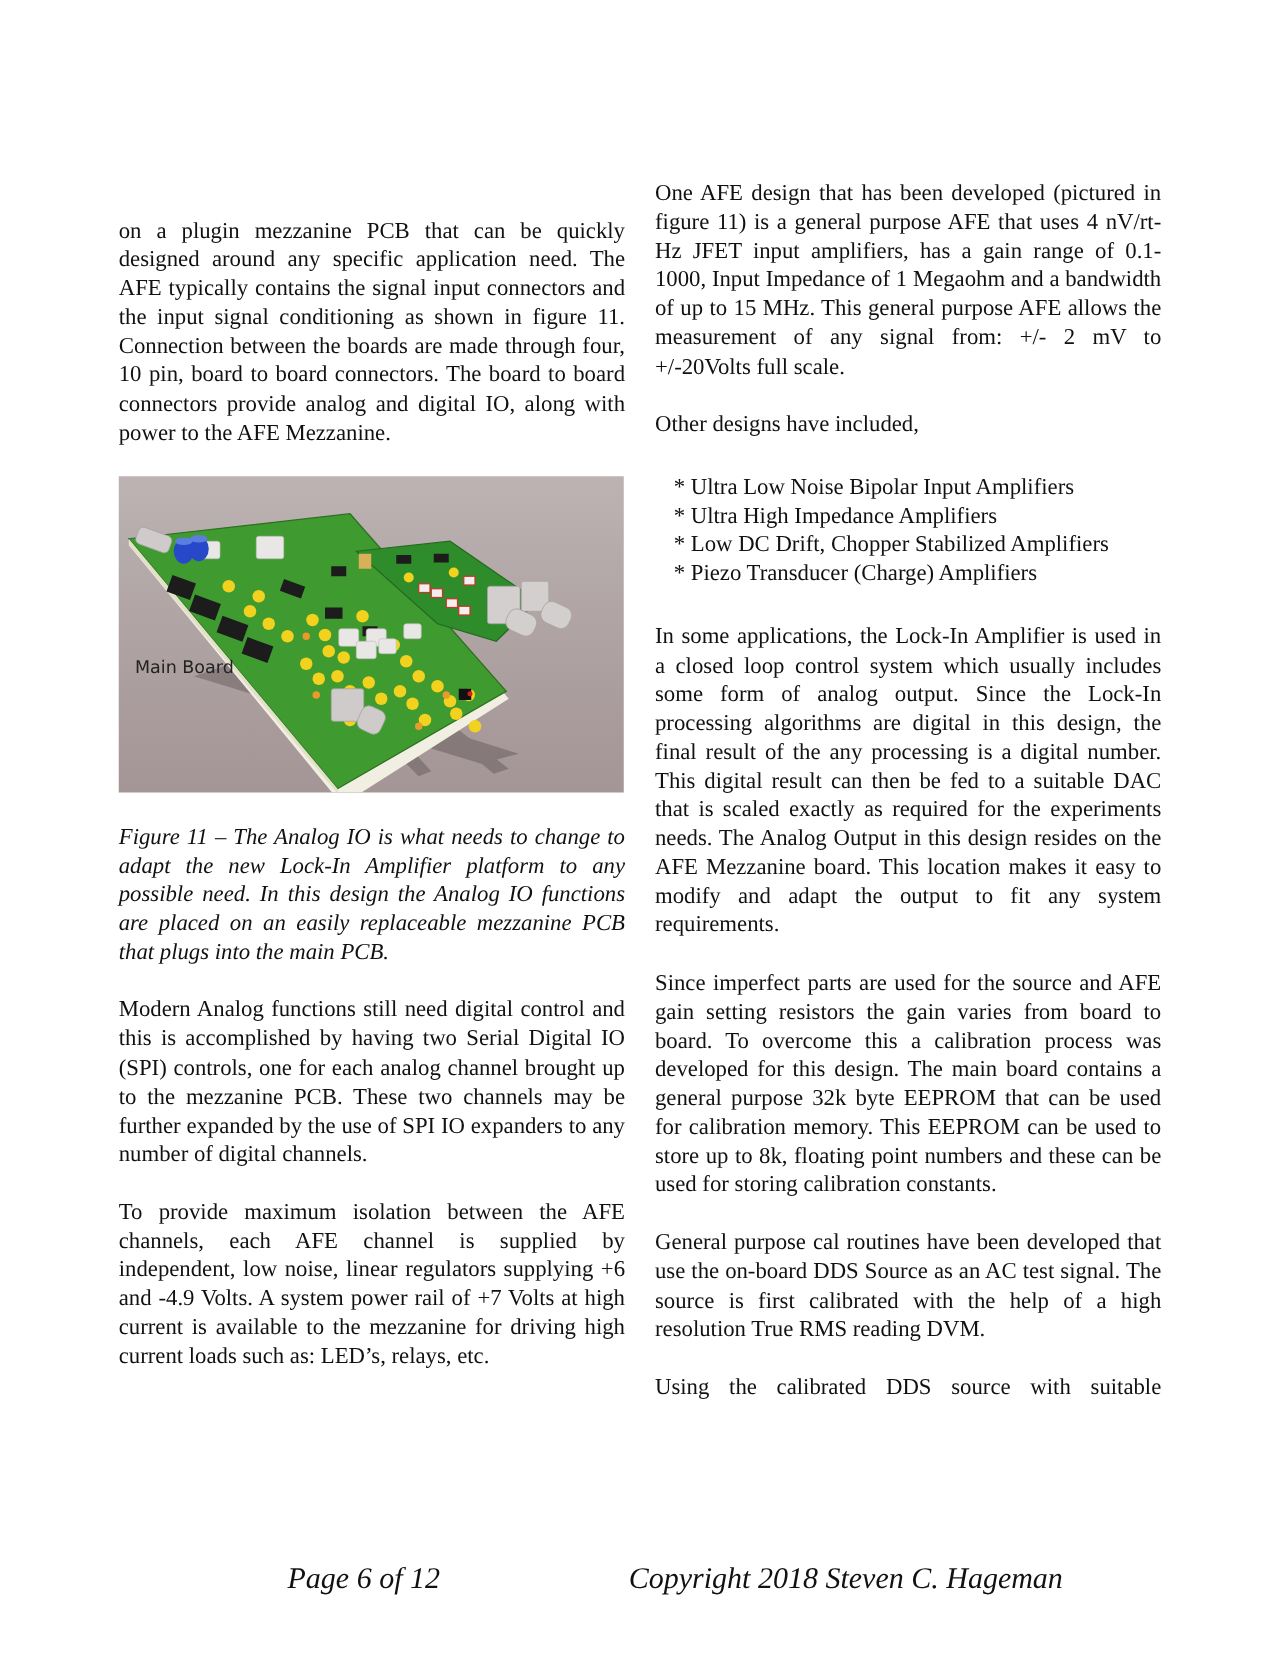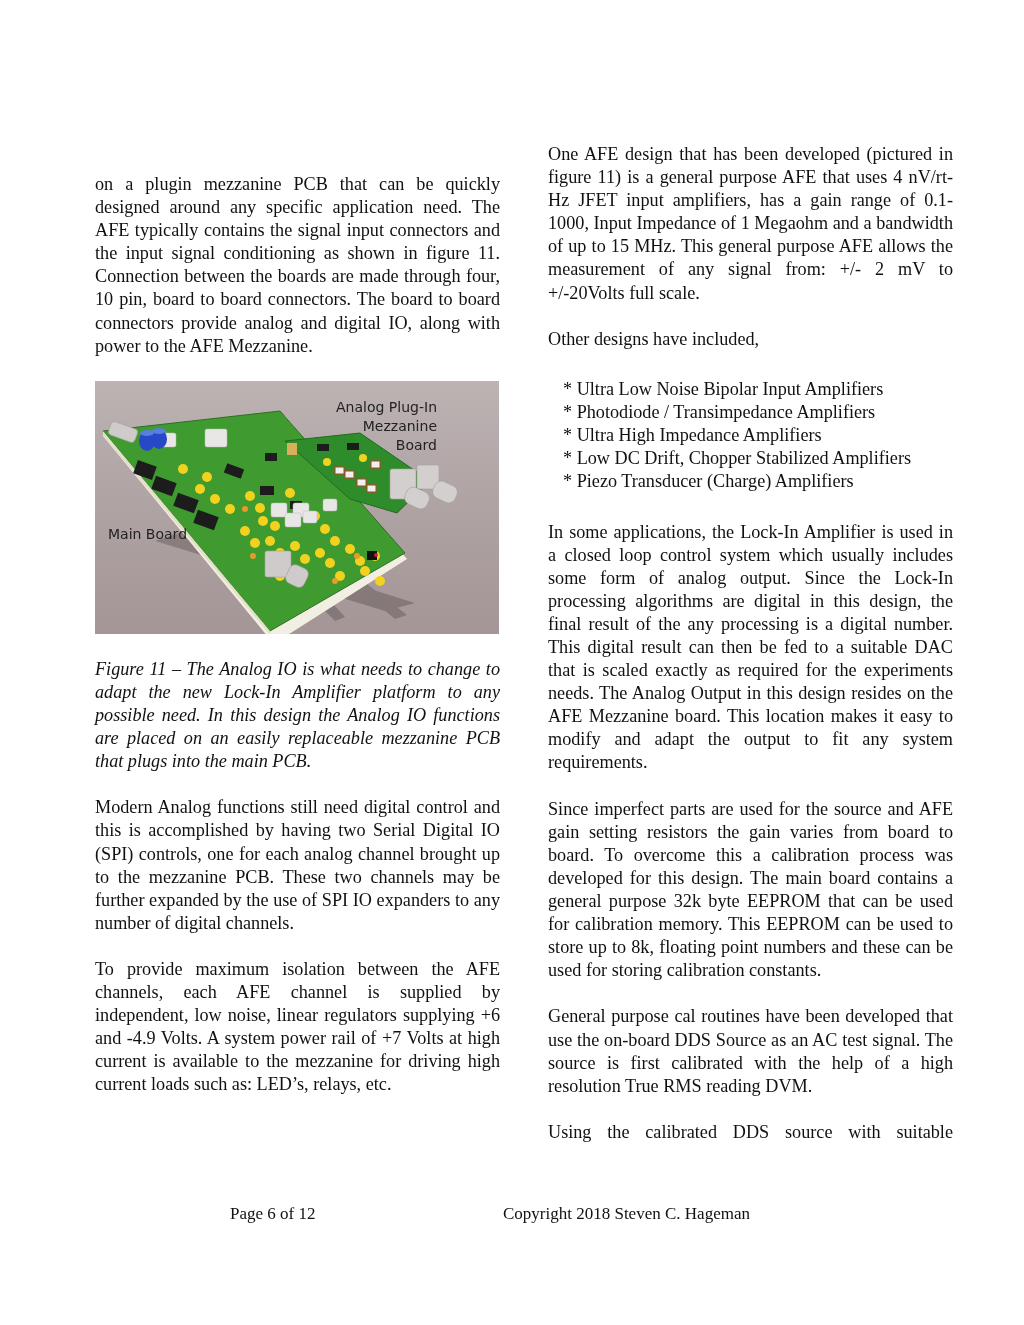--- a/index.html
+++ b/index.html
@@ -2,28 +2,28 @@
 <html><head>
 <meta charset="utf-8">
 <style>
   html, body { margin: 0; padding: 0; background: #ffffff; }
   body { width: 1024px; height: 1325px; position: relative; overflow: hidden;
          font-family: "Liberation Serif", "DejaVu Serif", serif; color: #111; }
   .col { position: absolute; width: 405px; font-size: 18.2px; line-height: 23.1px; }
   .col p { margin: 0; text-align: justify; }
   .col p.last { text-align-last: left; }
   #col-left { left: 95px; top: 143px; margin-top: 30px; }
-  #col-right { left: 548px; top: 143px; }
+  #col-right { left: 524px; top: 143px; }
   .gap { height: 23.1px; }
   .figure { position: relative; width: 404px; height: 253px; margin-top: 23px; margin-bottom: 24px;
             background: linear-gradient(180deg, #bdb3b3 0%, #b0a4a5 45%, #a49596 100%); overflow: hidden; }
   .caption { font-style: italic; }
   ul.bullets { list-style: none; margin: 4px; padding: 0 0 0 11px; }
   ul.bullets li { white-space: nowrap; }
-  .footer { position: absolute; top: 1204px; font-size: 17px; }
+  .footer { position: absolute; top: 1250px; font-size: 24px; font-style: italic; }
   #footer-page { left: 230px; }
   #footer-copy { left: 503px; }
   .fig-label { position: absolute; font-family: "DejaVu Sans", "Liberation Sans", sans-serif;
                font-size: 14px; color: #222; line-height: 19px; }
   #label-main { left: 13px; top: 144px; }
   #label-mezz { right: 62px; top: 17px; text-align: right; }
 </style>
 </head>
 <body>
 
@@ -143,42 +143,36 @@
 
         <g fill="#d3cfce" stroke="#a8a3a1" stroke-width="0.6">
           <rect x="295" y="88" width="26" height="30" rx="2"></rect>
           <rect x="322" y="84" width="22" height="24" rx="2"></rect>
           <rect x="310" y="108" width="24" height="18" rx="7" transform="rotate(25 322 117)"></rect>
           <rect x="338" y="102" width="24" height="18" rx="7" transform="rotate(25 350 111)"></rect>
         </g>
       </g>
     </svg>
     <div id="label-main" class="fig-label">Main Board</div>
-    <div id="label-mezz" class="fig-label">
-      <div>Analog Plug-In</div>
-      <div>Mezzanine</div>
-      <div>Board</div>
-    </div>
   </div>
 
   <p class="caption last">Figure 11 – The Analog IO is what needs to change to adapt the new Lock-In Amplifier platform to any possible need. In this design the Analog IO functions are placed on an easily replaceable mezzanine PCB that plugs into the main PCB.</p>
   <div class="gap"></div>
   <p class="last">Modern Analog functions still need digital control and this is accomplished by having two Serial Digital IO (SPI) controls, one for each analog channel brought up to the mezzanine PCB. These two channels may be further expanded by the use of SPI IO expanders to any number of digital channels.</p>
   <div class="gap"></div>
   <p class="last">To provide maximum isolation between the AFE channels, each AFE channel is supplied by independent, low noise, linear regulators supplying +6 and -4.9 Volts. A system power rail of +7 Volts at high current is available to the mezzanine for driving high current loads such as: LED’s, relays, etc.</p>
 </div>
 
 <div id="col-right" class="col">
   <p class="last">One AFE design that has been developed (pictured in figure 11) is a general purpose AFE that uses 4 nV/rt-Hz JFET input amplifiers, has a gain range of 0.1-1000, Input Impedance of 1 Megaohm and a bandwidth of up to 15 MHz. This general purpose AFE allows the measurement of any signal from: +/- 2 mV to +/-20Volts full scale.</p>
   <div class="gap"></div>
   <p class="last">Other designs have included,</p>
   <div class="gap"></div>
   <ul class="bullets">
     <li>* Ultra Low Noise Bipolar Input Amplifiers</li>
-    <li>* Photodiode / Transimpedance Amplifiers</li>
     <li>* Ultra High Impedance Amplifiers</li>
     <li>* Low DC Drift, Chopper Stabilized Amplifiers</li>
     <li>* Piezo Transducer (Charge) Amplifiers</li>
   </ul>
   <div class="gap"></div>
   <p class="last">In some applications, the Lock-In Amplifier is used in a closed loop control system which usually includes some form of analog output. Since the Lock-In processing algorithms are digital in this design, the final result of the any processing is a digital number. This digital result can then be fed to a suitable DAC that is scaled exactly as required for the experiments needs. The Analog Output in this design resides on the AFE Mezzanine board. This location makes it easy to modify and adapt the output to fit any system requirements.</p>
   <div class="gap"></div>
   <p class="last">Since imperfect parts are used for the source and AFE gain setting resistors the gain varies from board to board. To overcome this a calibration process was developed for this design. The main board contains a general purpose 32k byte EEPROM that can be used for calibration memory. This EEPROM can be used to store up to 8k, floating point numbers and these can be used for storing calibration constants.</p>
   <div class="gap"></div>
   <p class="last">General purpose cal routines have been developed that use the on-board DDS Source as an AC test signal. The source is first calibrated with the help of a high resolution True RMS reading DVM.</p>

